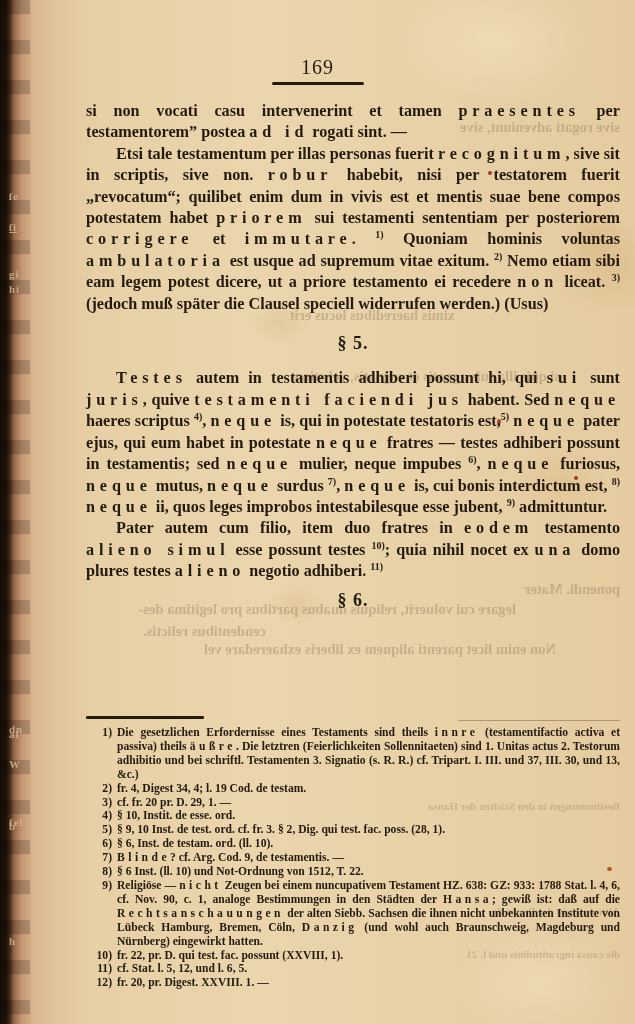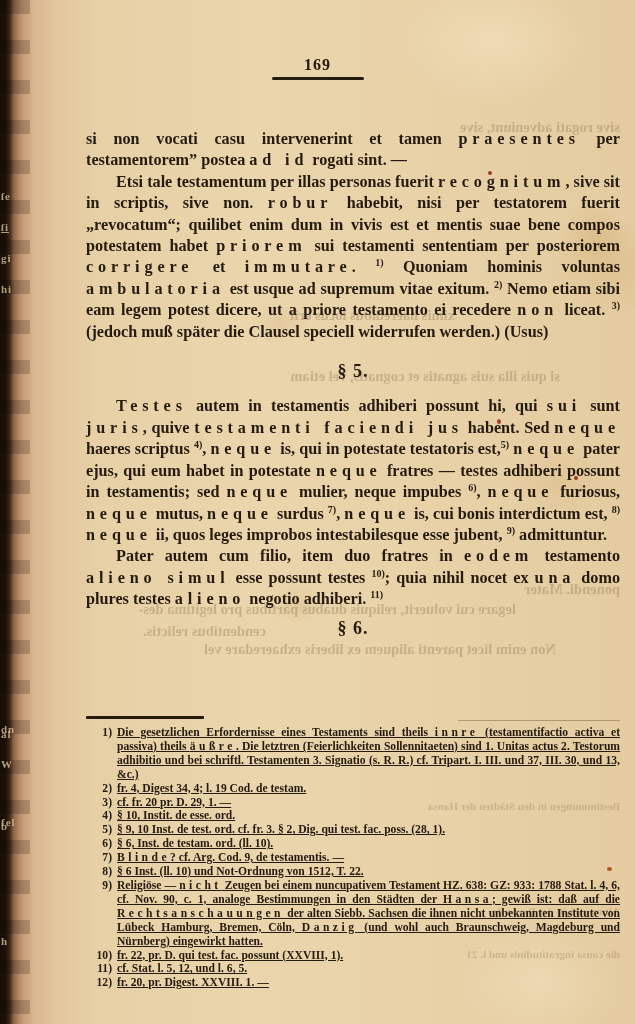--- a/index.html
+++ b/index.html
@@ -12,42 +12,42 @@
       radial-gradient(90px 70px at 96% 26%, rgba(189,138,62,.16), rgba(189,138,62,0) 70%),
       radial-gradient(70px 55px at 88% 47%, rgba(189,138,62,.13), rgba(189,138,62,0) 70%),
       radial-gradient(120px 80px at 85% 96%, rgba(248,236,205,.35), rgba(248,236,205,0) 70%),
       linear-gradient(90deg,#170e07 0px,#1d1209 6px,#452c1a 10px,#96684a 14px,#c59874 22px,#d9b68f 34px,#e2c69c 56px,#e7d0a6 96px,#ead5ac 40%,#e8d1a7 70%,#e4cba0 100%);
   }
   
   .binding{position:absolute;left:0;top:0;bottom:0;width:30px;z-index:3;
     background:repeating-linear-gradient(180deg, rgba(0,0,0,.18) 0 14px, rgba(0,0,0,0) 14px 40px);
     mix-blend-mode:multiply;pointer-events:none;}
   .edge-frag{position:absolute;left:1px;z-index:4;font-size:11px;font-weight:bold;
-    color:#cdb58b;opacity:.85;filter:blur(.4px);letter-spacing:1px;}
+    color:#cdb58b;opacity:.85;filter:blur(.4px);letter-spacing:1px;padding-left:8px;}
   
   .pagenum-wrap{position:absolute;left:60px;top:56px;width:515px;text-align:center;z-index:5;}
-  .pagenum{font-size:16px;font-weight:bold;letter-spacing:1px;}
+  .pagenum{font-size:20px;font-weight:normal;letter-spacing:1px;}
   .pagenum-rule{width:92px;height:3px;background:#241a0e;margin:3px auto 0;border-radius:2px;filter:blur(.3px);}
   
   .text-block{position:absolute;left:86px;top:101px;width:534px;z-index:5;
     font-size:16.2px;line-height:21.4px;font-weight:bold;text-align:justify;}
   .para{margin:0;text-indent:30px;}
-  .para.noindent{text-indent:0;margin-top:28px;}
+  .para.noindent{text-indent:0;}
   .sperr{letter-spacing:.30em;}
   sup.fnref{font-size:10px;line-height:0;vertical-align:super;letter-spacing:0;}
   .sect{margin:18px 0 14px;text-align:center;font-size:18px;font-weight:bold;letter-spacing:1px;text-indent:0;}
   .sect.s6{margin:7px 0 16px;}
   
   .fn-sep{position:absolute;left:86px;top:716px;width:118px;height:3px;background:#241a0e;z-index:5;border-radius:1px;}
   .fn-sep-ghost{position:absolute;left:458px;top:720px;width:162px;height:1px;background:rgba(110,85,60,.45);z-index:2;}
   .footnotes{position:absolute;left:86px;top:726px;width:534px;z-index:5;
     font-size:11.6px;line-height:13.9px;font-weight:bold;}
   .fn-row{display:flex;}
   .fn-num{flex:none;width:26px;text-align:right;margin-right:5px;}
-  .fn-text{flex:1;text-align:justify;text-decoration:underline;}
+  .fn-text{flex:1;text-align:justify;}
   
   .bleed{position:absolute;z-index:1;transform:scaleX(-1);color:#7a6245;opacity:.30;
     filter:blur(.6px);font-weight:bold;font-size:14.5px;white-space:nowrap;overflow:hidden;}
   .bleed.small{font-size:11px;opacity:.26;}
   
   .speck{position:absolute;border-radius:50%;z-index:4;}
   .sp1{left:488px;top:171px;width:4px;height:4px;background:#9c3b22;}
   .sp2{left:497px;top:419px;width:4px;height:5px;background:#a34427;}
   .sp3{left:574px;top:476px;width:4px;height:4px;background:#a03a20;}
   .sp4{left:607px;top:867px;width:5px;height:4px;background:#b4541f;}
@@ -58,21 +58,21 @@
 </style>
 </head>
 <body>
 
 <div class="page">
 
   <div class="binding"></div>
   <div id="edgefrags">
       <span class="edge-frag" style="top: 190px;">ſe</span>
       <span class="edge-frag" style="top: 221px; text-decoration: underline;">ſi</span>
-      <span class="edge-frag" style="top: 252px;">gi</span>
+      <span class="edge-frag" style="top: 268px;">gi</span>
       <span class="edge-frag" style="top: 283px;">hi</span>
       <span class="edge-frag" style="top: 698px; margin-top: 25px;">dn</span>
       <span class="edge-frag" style="top: 728px; text-align: center;">al</span>
       <span class="edge-frag" style="top: 758px;">W</span>
       <span class="edge-frag" style="top: 816px;">fel</span>
       <span class="edge-frag" style="top: 820px;">b</span>
       <span class="edge-frag" style="top: 935px;">h</span>
     </div>
 
   <div class="stain st1"></div>

